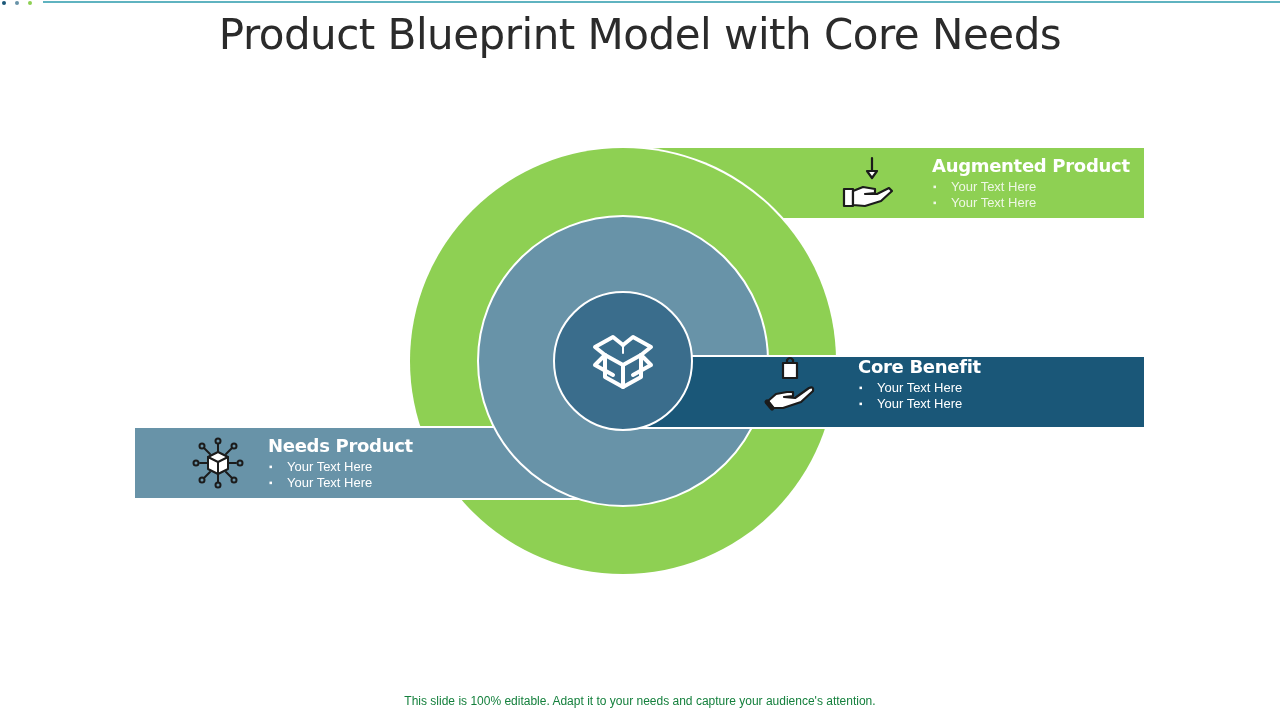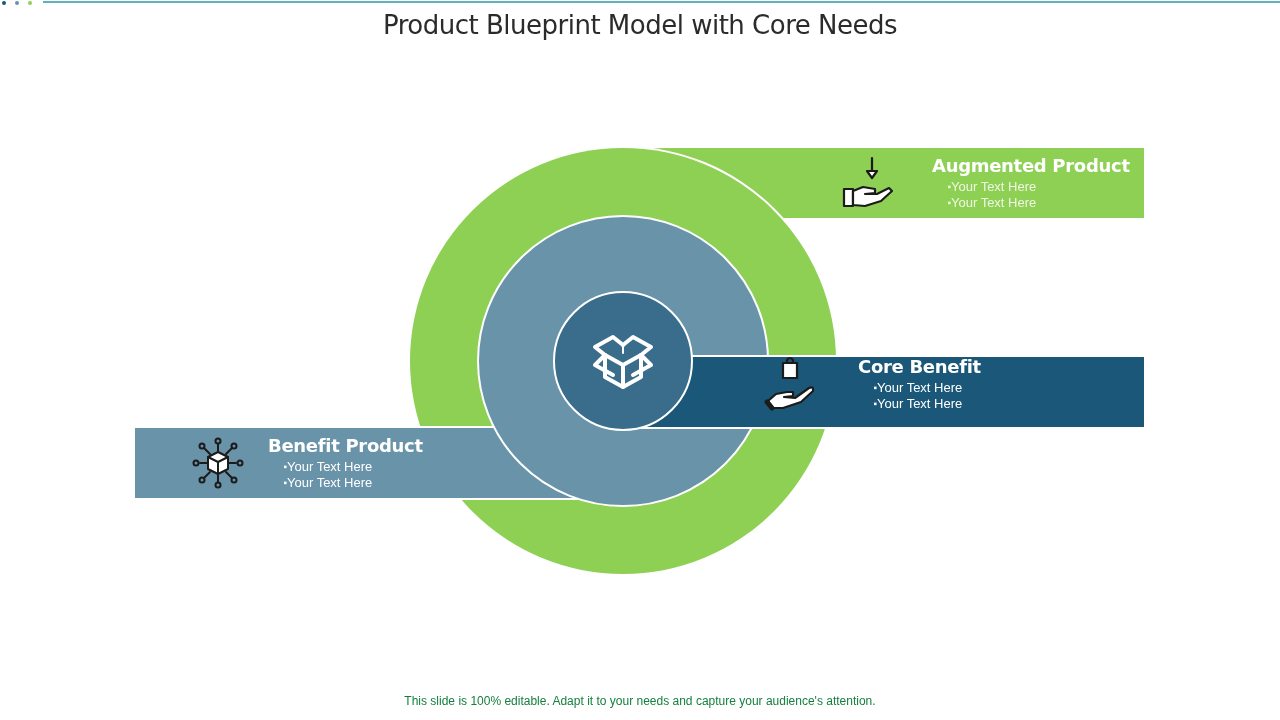--- a/index.html
+++ b/index.html
@@ -8,36 +8,36 @@
       background: #ffffff;
       font-family: "Liberation Sans", sans-serif;
     }
     .top-dots { position: absolute; left: 2px; top: 0; height: 6px; display: flex; gap: 9px; align-items: center; }
     .top-dots span { width: 4px; height: 4px; border-radius: 50%; display: block; }
     .top-line { position: absolute; left: 43px; right: 0; top: 1px; height: 2px; background: #5fb3c0; }
 
     .title {
       position: absolute; left: 0; right: 0; top: 10px; text-align: center;
       font-family: "DejaVu Sans", sans-serif; font-weight: normal;
-      font-size: 26px; color: #2b2b2b; letter-spacing: -0.5px; margin: 0;
+      font-size: 42px; color: #2b2b2b; letter-spacing: -0.5px; margin: 0;
     }
 
     .bar { position: absolute; box-shadow: 0 0 0 2px #ffffff; }
     .bar-aug { left: 630px; top: 148px; width: 514px; height: 70px; background: #8ed053; z-index: 1; }
     .bar-core { left: 620px; top: 357px; width: 524px; height: 70px; background: #1a5778; z-index: 5; }
     .bar-actual { left: 135px; top: 428px; width: 460px; height: 70px; background: #6893a8; z-index: 3; }
 
     .circle { position: absolute; border-radius: 50%; }
     .c-outer { left: 410px; top: 148px; width: 426px; height: 426px; background: #8ed053; z-index: 2; box-shadow: 0 0 0 2px #ffffff; }
     .c-mid { left: 477px; top: 215px; width: 292px; height: 292px; background: #6893a8; z-index: 4; border: 2px solid #ffffff; box-sizing: border-box; }
     .c-inner { left: 553px; top: 291px; width: 140px; height: 140px; background: #3a6d8c; z-index: 6; border: 2px solid #ffffff; box-sizing: border-box; display: flex; align-items: center; justify-content: center; }
 
     .bar-content { position: absolute; display: flex; align-items: flex-start; color: #ffffff; z-index: 7; }
     .bar-icon { width: 56px; height: 56px; display: flex; align-items: center; justify-content: center; }
-    .text-block { margin-left: 0; text-align: right; }
+    .text-block { margin-left: 0; }
     .bar-title { font-family: "DejaVu Sans", sans-serif; font-weight: bold; font-size: 18px; line-height: 22px; letter-spacing: -0.3px; color: #ffffff; }
     .bullets { list-style: none; margin: 2px 0 0 0; padding: 0; }
     .bullets li { font-size: 13px; line-height: 16px; color: #ffffff; display: flex; }
     .bullets li .dot { width: 18px; padding-left: 1px; font-size: 10px; }
     .aug-bullets li { color: #eef7e4; }
 
     .footer {
       position: absolute; left: 0; right: 0; top: 694px; text-align: center;
       font-size: 12px; color: #15803d;
     }
@@ -137,21 +137,21 @@
         <circle cx="12" cy="11" r="2.5"></circle>
       <path d="M36 19 L42 13"></path>
         <circle cx="44" cy="11" r="2.5"></circle>
       <path d="M20 37 L14 43"></path>
         <circle cx="12" cy="45" r="2.5"></circle>
       <path d="M36 37 L42 43"></path>
         <circle cx="44" cy="45" r="2.5"></circle>
     </svg>
   </div>
   <div class="text-block">
-    <div class="bar-title">Benefit Product</div>
+    <div class="bar-title">Needs Product</div>
     <ul class="bullets">
       <li>
           <span class="dot">▪</span>
           <span>Your Text Here</span>
         </li>
       <li>
           <span class="dot">▪</span>
           <span>Your Text Here</span>
         </li>
     </ul>

